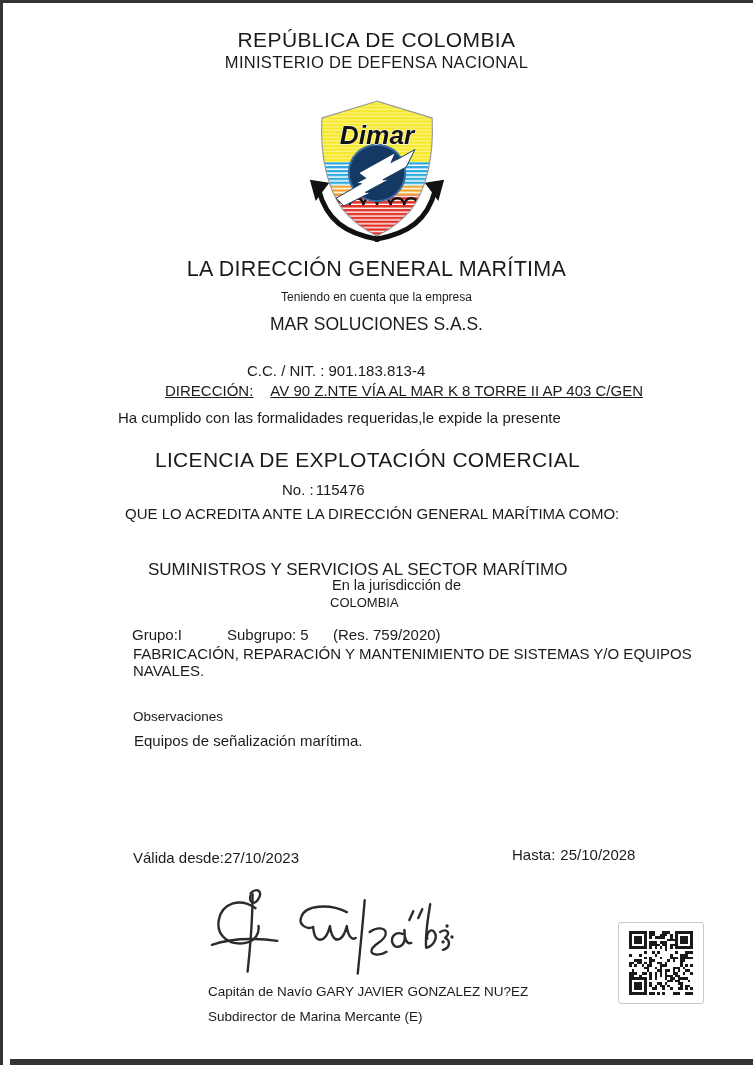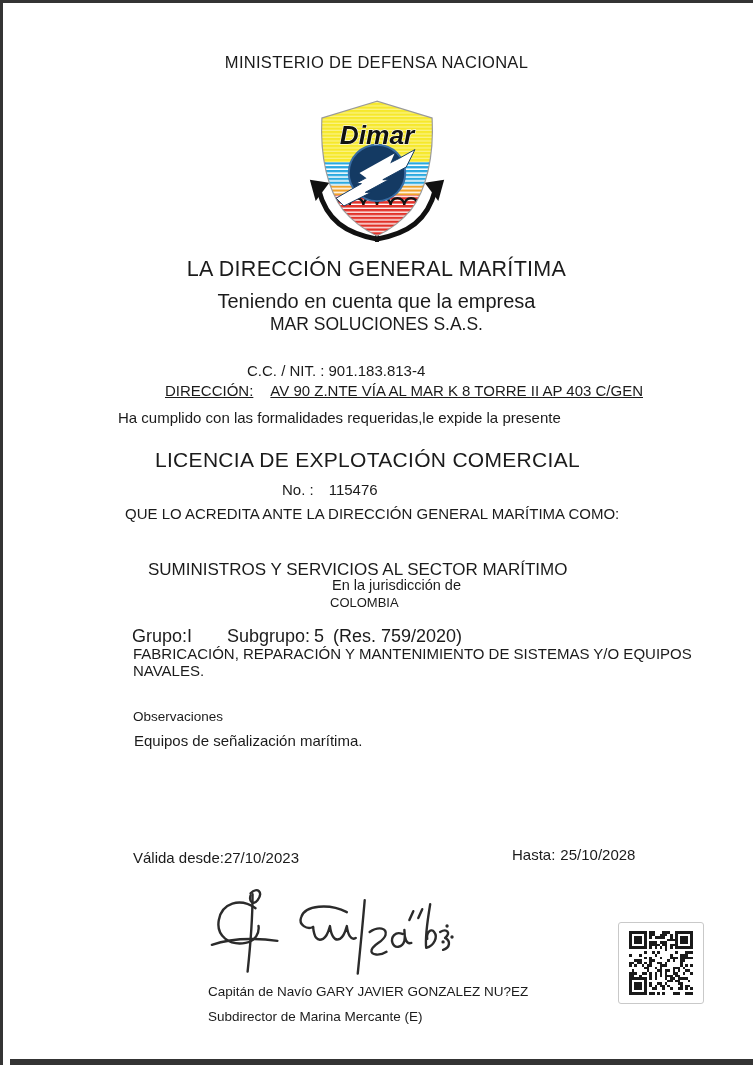--- a/index.html
+++ b/index.html
@@ -14,39 +14,39 @@
   .b-top    { position:absolute; left:0; top:0; width:753px; height:3px;  background:#343434; }
   .b-left   { position:absolute; left:0; top:0; width:3px;  height:1065px; background:#343434; }
   .b-bottom { position:absolute; left:10px; top:1059px; width:743px; height:6px; background:#343434; }
 
   .t-country   { top:28px;  font-size:21px;  letter-spacing:.4px; }
   .t-ministry  { top:53px;  font-size:16.5px; letter-spacing:.3px; }
 
   .logo-box    { position:absolute; left:299px; top:96px; width:156px; height:146px; }
 
   .t-authority { top:257px; font-size:21.5px; letter-spacing:.3px; }
-  .t-intro     { top:290px; font-size:20px; }
+  .t-intro     { top:290px; font-size:12px; }
   .t-company   { top:314px; font-size:17.5px; }
 
   .t-nit       { top:362px; left:247px; font-size:15px; }
   .t-nit .val  { margin-left:4px; }
   .t-addr      { top:382px; left:165px; font-size:15px;text-decoration:underline; }
   .t-addr .val { margin-left:17px; }
   .t-compliance{ top:409px; left:118px; font-size:15px; }
 
   .t-lic-title { top:448px; left:155px; font-size:21px; letter-spacing:.3px; }
   .t-lic-no    { top:481px; left:282px; font-size:15px; }
-  .t-lic-no .val { margin-left:15px; }
+  .t-lic-no .val { margin-left:2px; }
   .t-accred    { top:505px; left:125px; font-size:15px; }
   .t-activity  { top:560px; left:148px; font-size:17px; }
 
   .t-juris     { top:577px; font-size:14.5px;padding-left:20px; }
   .t-juris-val { top:595px; left:330px; font-size:13px;text-align:right; }
 
-  .row-class   { top:626px; left:0; width:753px; height:16px; font-size:18px; }
+  .row-class   { top:626px; left:0; width:753px; height:16px; font-size:15px; }
   .cl-group    { position:absolute; left:132px; }
   .cl-subgroup { position:absolute; left:227px; }
   .cl-subgroup .val { margin-left:4px; }
   .cl-res      { position:absolute; left:333px; }
   .t-desc1     { top:645px; left:133px; font-size:15px; }
   .t-desc2     { top:662px; left:133px; font-size:15px; }
 
   .t-obs-label { top:709px; left:133px; font-size:13.5px; }
   .t-obs-text  { top:732px; left:134px; font-size:15px; }
 
@@ -66,20 +66,21 @@
 </style>
 </head>
 <body>
 
 <div id="page">
 
   <div class="b-top"></div>
   <div class="b-left"></div>
   <div class="b-bottom"></div>
 
+  <div class="abs ctr t-country">REPÚBLICA DE COLOMBIA</div>
   <div class="abs ctr t-ministry">MINISTERIO DE DEFENSA NACIONAL</div>
 
   <div class="logo-box">
     <svg viewBox="0 0 160 150" width="156" height="146">
       <defs>
         <clipPath id="shieldClip">
           <path d="M80,6 L24,23 C22,62 30,97 46,117 C58,131 70,138 80,143 C90,138 102,131 114,117 C130,97 138,62 136,23 Z"></path>
         </clipPath>
         <pattern id="pY" width="4" height="3.6" patternUnits="userSpaceOnUse">
           <rect width="4" height="3.6" fill="#f6e82c"></rect>

